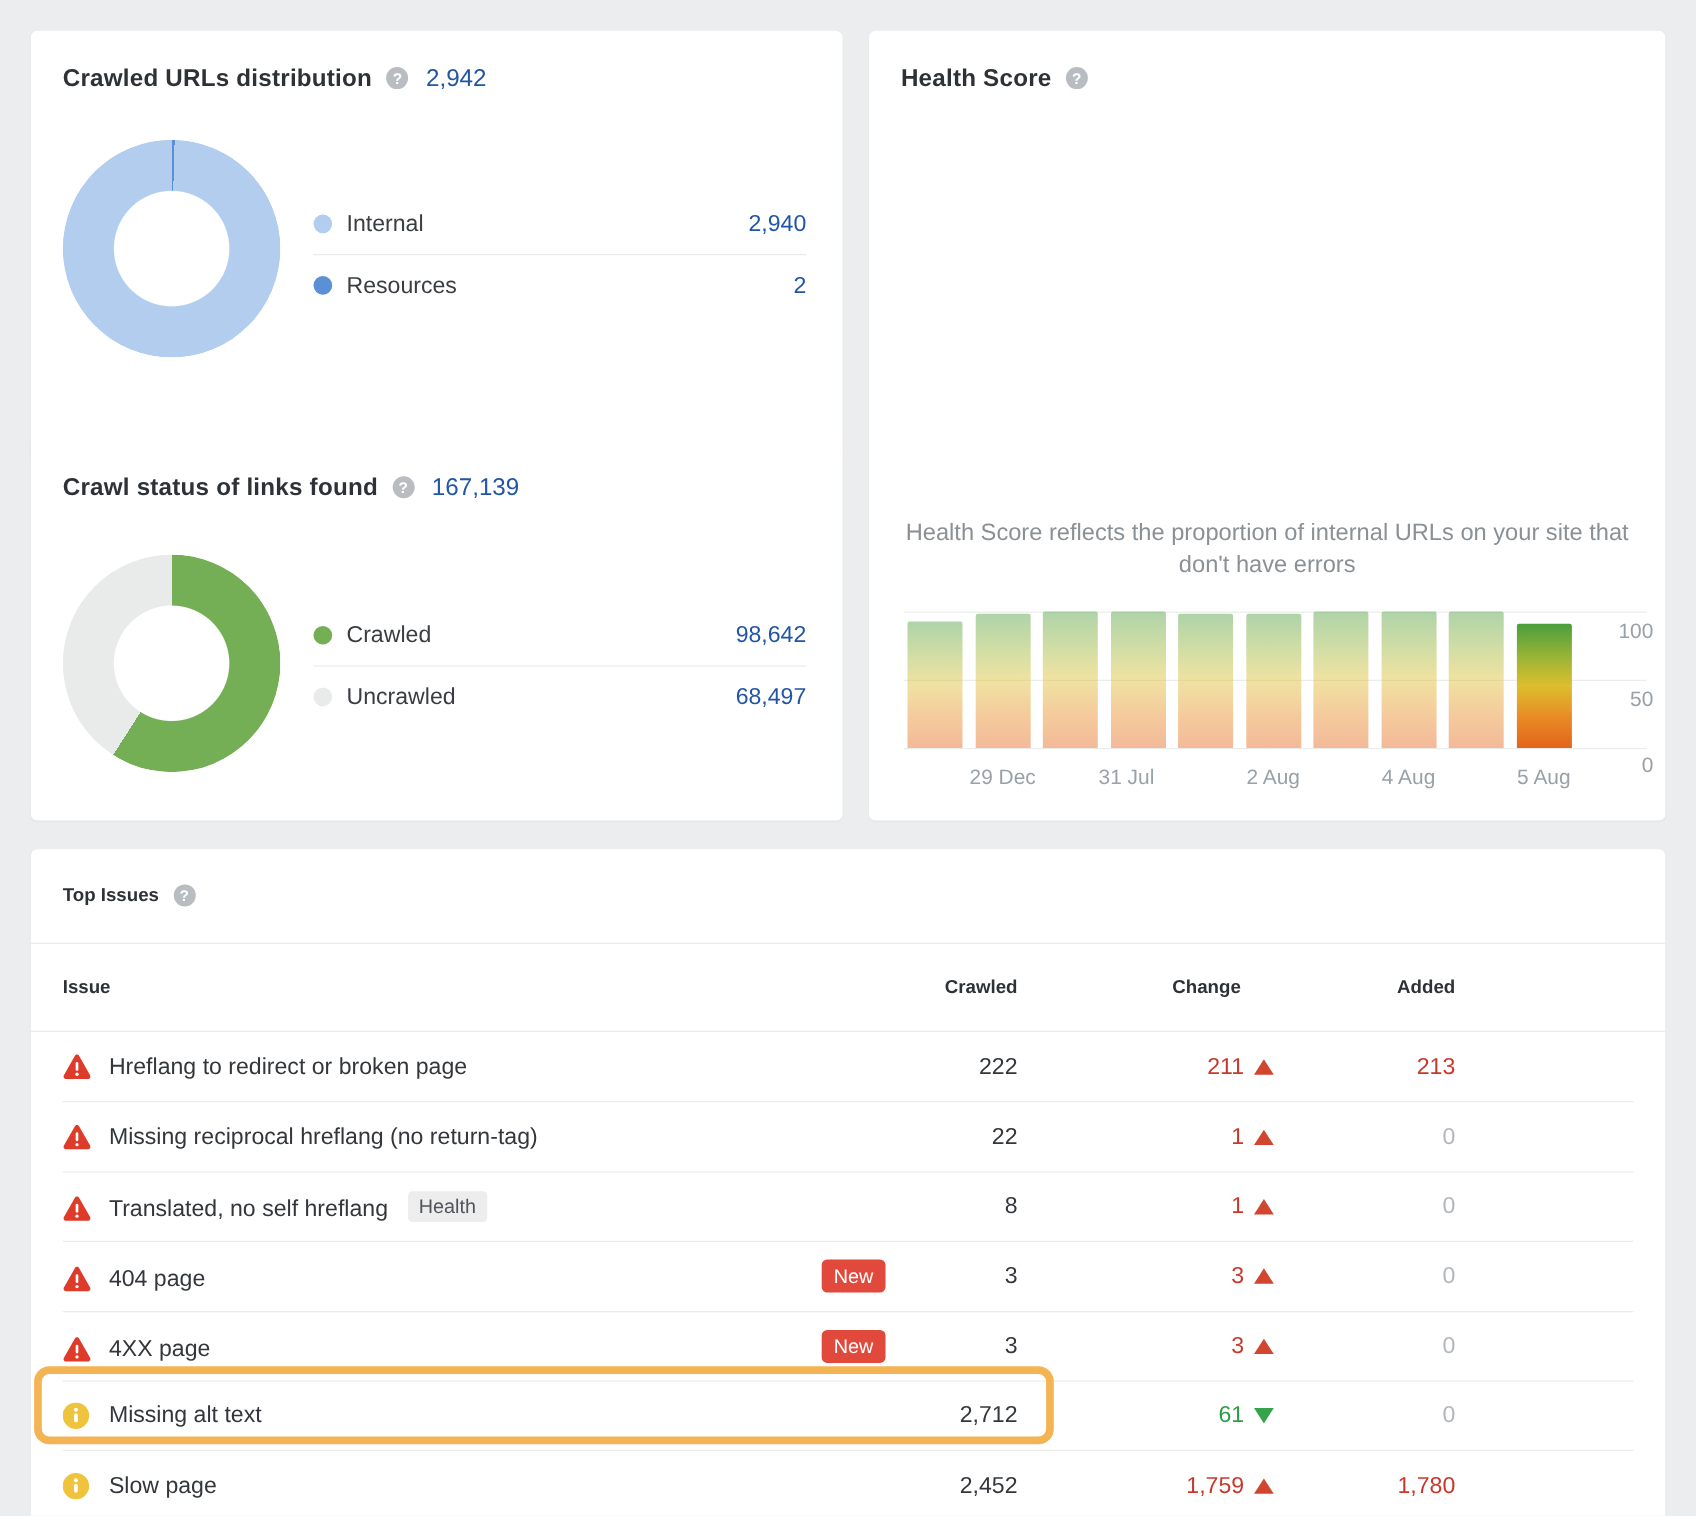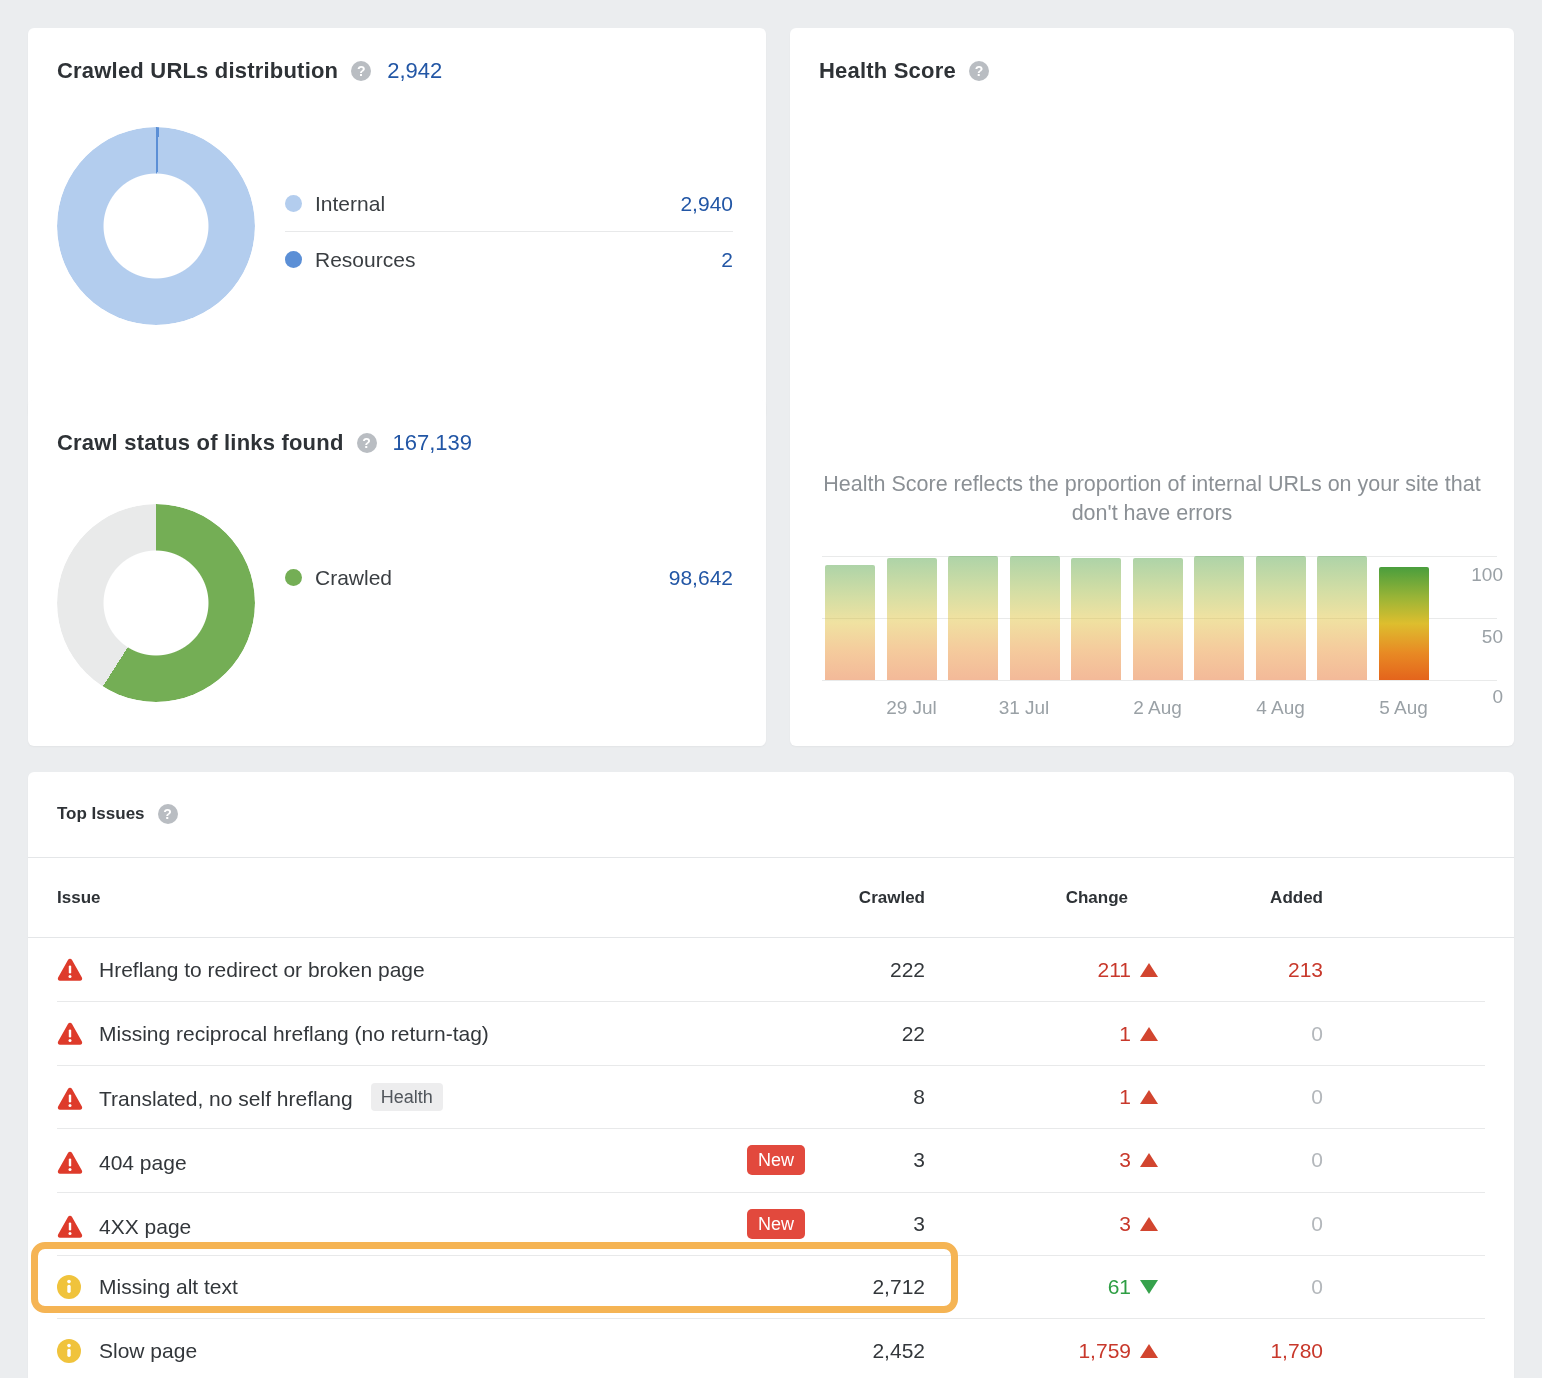--- a/index.html
+++ b/index.html
@@ -120,36 +120,41 @@
     <span class="help">?</span>
     <span class="total-link">167,139</span>
   </div>
   <div class="donut" id="donut-status" style="background: conic-gradient(rgb(116, 174, 85) 0deg, rgb(116, 174, 85) 212.5deg, rgb(233, 234, 234) 212.5deg, rgb(233, 234, 234) 360deg);"></div>
   <div class="legend" id="legend-status">
       <div class="legend-row">
         <span class="legend-dot" style="background:#74ae55"></span>
         <span class="legend-label">Crawled</span>
         <span class="legend-value">98,642</span>
       </div>
+      <div class="legend-row">
+        <span class="legend-dot" style="background:#e9eaea"></span>
+        <span class="legend-label">Uncrawled</span>
+        <span class="legend-value">68,497</span>
+      </div>
     </div>
 </section>
 
 <section class="card" id="card-health">
   <div class="card-header">
     <span class="card-title">Health Score</span>
     <span class="help">?</span>
   </div>
   <p class="health-desc">Health Score reflects the proportion of internal URLs on your site that don't have errors</p>
   <div id="trend">
       <div class="gridline" style="top: 528px;"></div>
       <div class="gridline" style="top: 590px;"></div>
       <div class="gridline" style="top: 652px;"></div>
       <div class="bar faded" title="93" style="left: 35px; width: 50px; height: 115px; bottom: 66px;"></div>
       <div class="bar faded" title="98" style="left: 96.5px; width: 50px; height: 122px; bottom: 66px;"></div>
-      <div class="xtick" style="left: 73.5px;">29 Jul</div>
+      <div class="xtick" style="left: 73.5px;">29 Dec</div>
       <div class="bar faded" title="100" style="left: 158px; width: 50px; height: 124px; bottom: 66px;"></div>
       <div class="bar faded" title="100" style="left: 219.5px; width: 50px; height: 124px; bottom: 66px;"></div>
       <div class="xtick" style="left: 186px;">31 Jul</div>
       <div class="bar faded" title="98" style="left: 281px; width: 50px; height: 122px; bottom: 66px;"></div>
       <div class="bar faded" title="98" style="left: 342.5px; width: 50px; height: 122px; bottom: 66px;"></div>
       <div class="xtick" style="left: 319.5px;">2 Aug</div>
       <div class="bar faded" title="100" style="left: 404px; width: 50px; height: 124px; bottom: 66px;"></div>
       <div class="bar faded" title="100" style="left: 465.5px; width: 50px; height: 124px; bottom: 66px;"></div>
       <div class="xtick" style="left: 442.5px;">4 Aug</div>
       <div class="bar faded" title="100" style="left: 527px; width: 50px; height: 124px; bottom: 66px;"></div>

